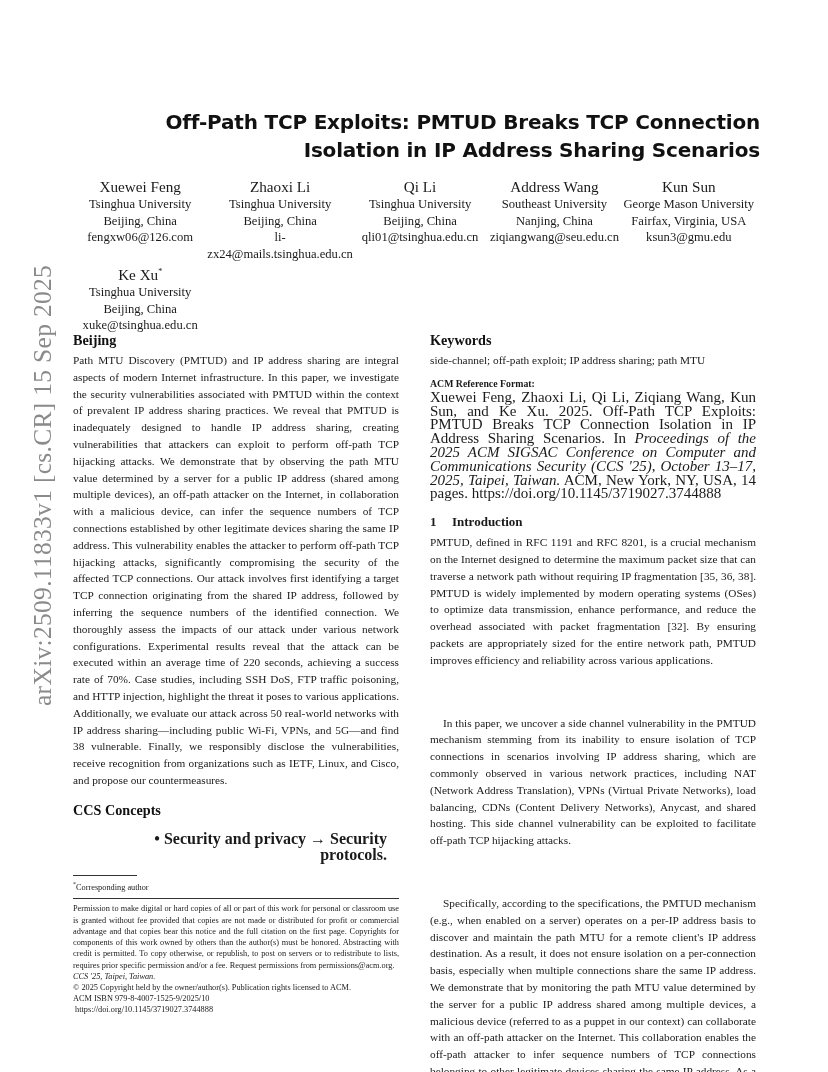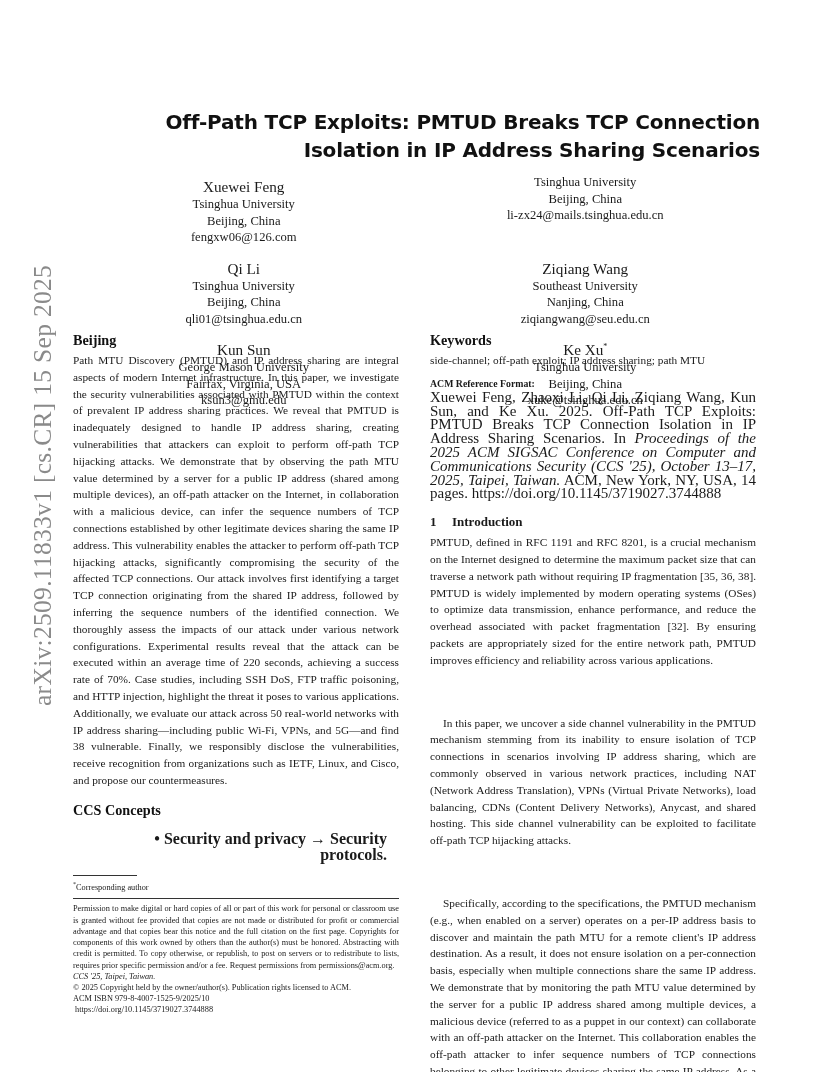--- a/index.html
+++ b/index.html
@@ -8,21 +8,21 @@
 
     .arxiv-stamp { position: absolute; left: 28px; top: 706px; transform-origin: 0 0;
                    transform: rotate(-90deg); white-space: nowrap; color: #8a8a8a;
                    font-family: "Liberation Serif", serif; font-size: 25.5px; letter-spacing: 0.3px; }
 
     .title { position: absolute; left: 92px; width: 668px; top: 108px; text-align: right;
              font-family: "DejaVu Sans", "Liberation Sans", sans-serif; font-weight: bold;
              font-size: 20px; line-height: 28px; color: #111; letter-spacing: -0.2px; }
 
     .authors { position: absolute; left: 73px; width: 683px; top: 174px;
-               display: grid; grid-template-columns: 1fr 1fr; row-gap: 10px; }
+               display: grid; grid-template-columns: 1fr 1fr 1fr 1fr 1fr; }
     .author { text-align: center; font-size: 12.6px; line-height: 16.5px; }
     .author .name { font-size: 15.2px; line-height: 19px; }
     .author .name sup { font-size: 8px; }
 
     .col { position: absolute; top: 331px; width: 326px; }
     .col-left { left: 73px; }
     .col-right { left: 430px; }
 
     .sec-head { font-family: "Liberation Serif", serif; font-weight: bold; font-size: 14.2px;
                 line-height: 18px; margin: 0 0 3px 0; color: #111; }
@@ -57,32 +57,33 @@
 </div>
 
 <div class="authors">
   <div class="author">
     <div class="name"><span>Xuewei Feng</span><sup></sup></div>
     <div>Tsinghua University</div>
     <div>Beijing, China</div>
     <div>fengxw06@126.com</div>
   </div>
   <div class="author">
+    <div class="name"><span>Zhaoxi Li</span><sup></sup></div>
     <div>Tsinghua University</div>
     <div>Beijing, China</div>
     <div>li-zx24@mails.tsinghua.edu.cn</div>
   </div>
   <div class="author">
     <div class="name"><span>Qi Li</span><sup></sup></div>
     <div>Tsinghua University</div>
     <div>Beijing, China</div>
     <div>qli01@tsinghua.edu.cn</div>
   </div>
   <div class="author">
-    <div class="name"><span>Ziqiang Wang</span><sup></sup></div>
+    <div class="name"><span>Address Wang</span><sup></sup></div>
     <div>Southeast University</div>
     <div>Nanjing, China</div>
     <div>ziqiangwang@seu.edu.cn</div>
   </div>
   <div class="author">
     <div class="name"><span>Kun Sun</span><sup></sup></div>
     <div>George Mason University</div>
     <div>Fairfax, Virginia, USA</div>
     <div>ksun3@gmu.edu</div>
   </div>

